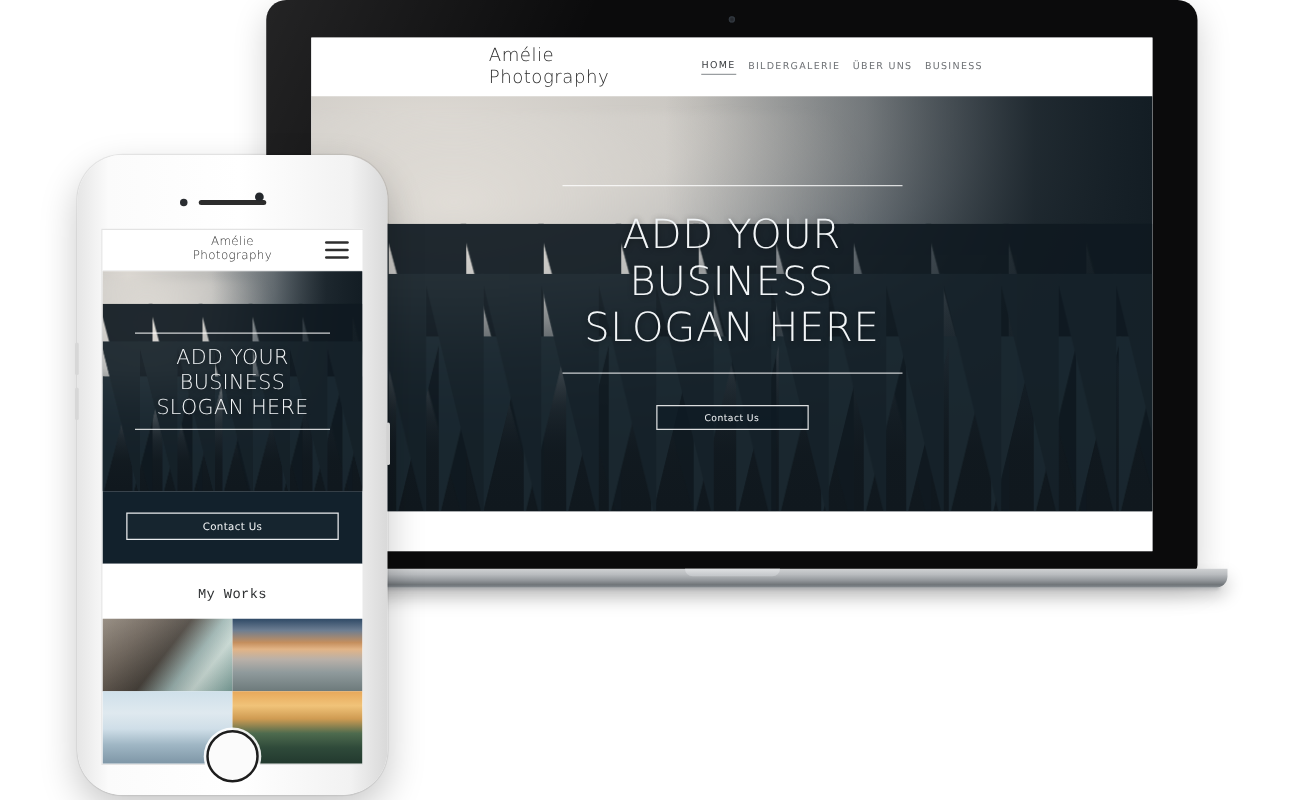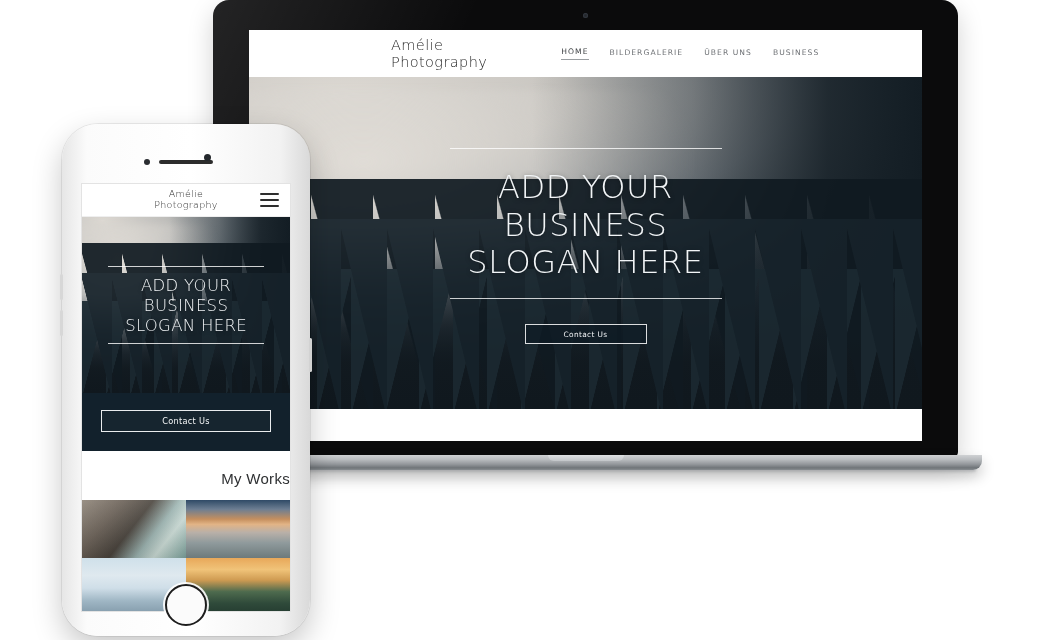--- a/index.html
+++ b/index.html
@@ -40,21 +40,21 @@
   .site-nav{
     height:47px; background:#fff; display:flex; align-items:center;
     padding:0 26px 0 0; position:relative;
   }
   .logo{
     margin-left:142px; line-height:1.12; color:#2b2b2b;
     font-size:14.5px; font-weight:300; letter-spacing:.4px;
     font-family:"DejaVu Sans", sans-serif;
   }
   .logo .l2{ display:block; }
-  .nav-links{ display:flex; align-items:center; gap:21px; margin-left:74px; }
+  .nav-links{ display:flex; align-items:center; gap:10px; margin-left:74px; }
   .nav-links a{
     font-size:7.6px; letter-spacing:1.05px; color:#6f7276; text-decoration:none;
     font-family:"DejaVu Sans", sans-serif; padding-bottom:3px; white-space:nowrap;
   }
   .nav-links a.active{ color:#3d4043; border-bottom:1px solid #9a9ea1; }
 
   
   .hero{
     position:relative; height:332px; overflow:hidden;
     background:
@@ -180,22 +180,22 @@
   .p-slogan span{ display:block; white-space:nowrap; }
   .p-cta-wrap{ background:#12212c; padding:17px 0 19px; display:flex; justify-content:center; }
   .p-cta{
     width:170px; height:22px; background:#16252f; border:1px solid #e9ecee;
     color:#f4f6f7; font-size:8.2px; letter-spacing:.3px;
     display:flex; align-items:center; justify-content:center;
     font-family:"DejaVu Sans", sans-serif; cursor:pointer;
   }
   .works{ background:#fff; padding:19px 0 13px; }
   .works-title{
-    text-align:right; font-size:15px; color:#2f3133; letter-spacing:.3px;
-    font-family:Liberation Sans, sans-serif;
+    text-align:center; font-size:11px; color:#2f3133; letter-spacing:.3px;
+    font-family:Liberation Mono, monospace;
   }
   .grid{ display:grid; grid-template-columns:1fr 1fr; margin-top:13px; }
   .cell{ height:58px; }
   .c1{ background:
       linear-gradient(to bottom, rgba(255,255,255,.10), rgba(0,0,0,.12)),
       linear-gradient(128deg,#8e8478 0%,#6d6359 26%,#4a443d 48%,#9fb7b4 66%,#cfe0da 78%,#7fa6a0 100%); }
   .c2{ background:
       linear-gradient(to bottom,#2f4a66 0%,#6d7e92 16%,#c58f5e 33%,#e2b486 42%,#b9b0a8 56%,#8f9a9c 74%,#6d7a7b 100%); }
   .c3{ background:
       linear-gradient(to bottom,#cfe0ea 0%,#dfe9ef 30%,#cfdee8 52%,#9fb6c4 74%,#7e96a6 100%); }

